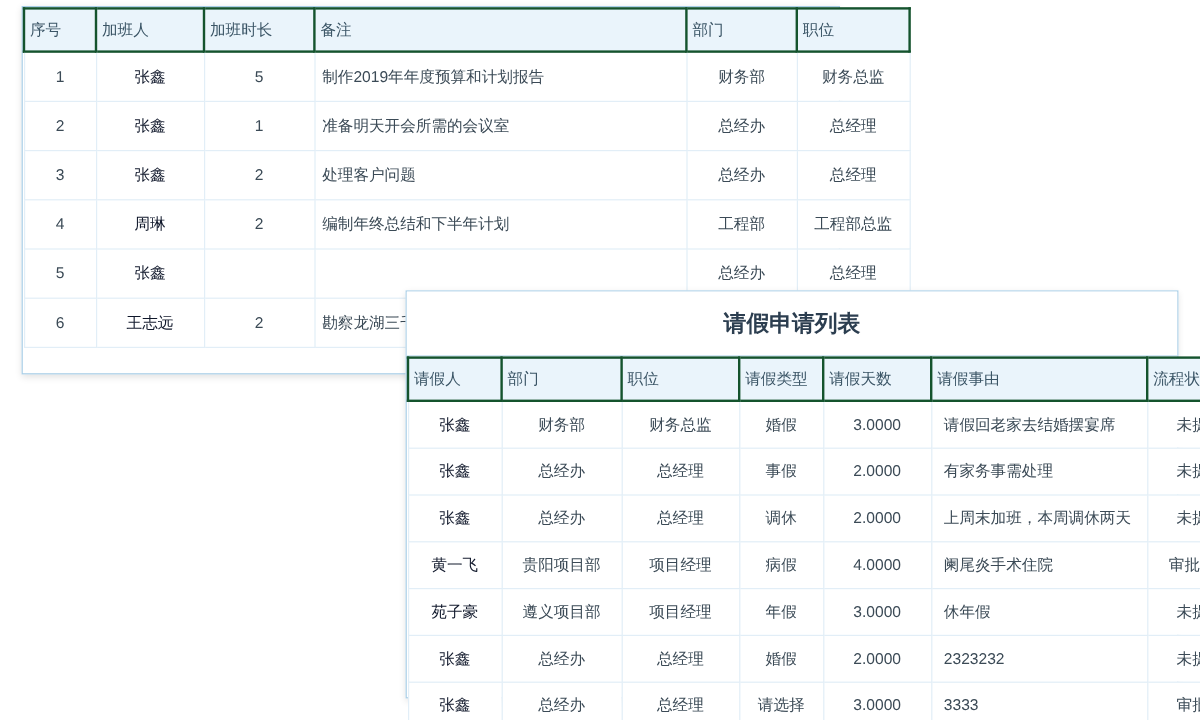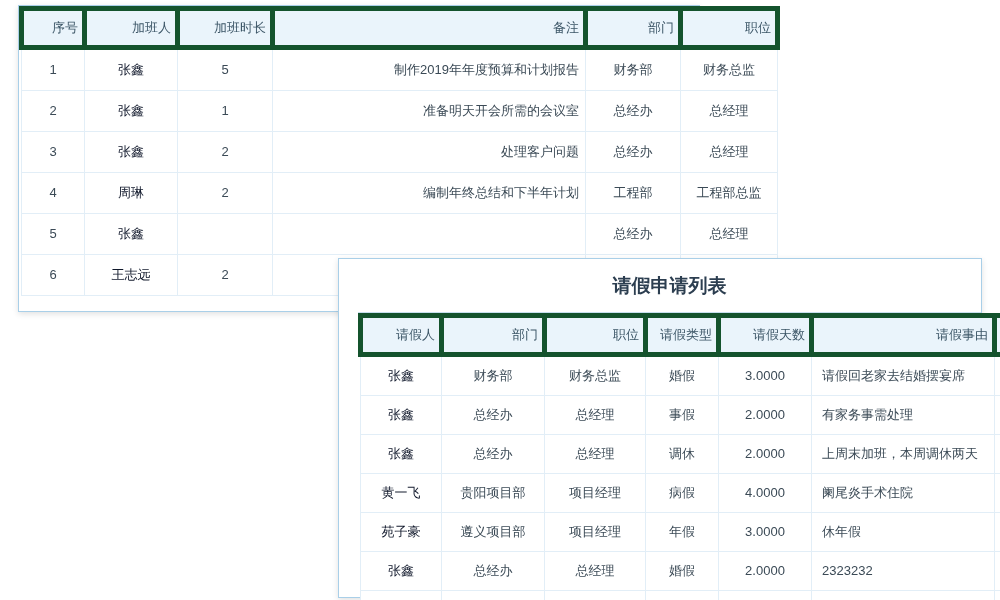--- a/index.html
+++ b/index.html
@@ -35,36 +35,36 @@
   table {
     border-collapse: collapse;
     width: 100%;
     table-layout: fixed;
   }
   th {
     background: #eaf4fb;
     color: #3b5566;
     font-weight: normal;
     font-size: 13px;
-    border: 5px solid #14532d;
+    border: 2px solid #14532d;
     padding: 8px 4px;
-    text-align: right;
+    text-align: left;
     line-height: 1.35;
   }
   td {
     border: 1px solid #e2eef7;
     font-size: 13px;
     color: #3b4a56;
     padding: 9px 6px;
     text-align: center;
     height: 20px;
     background: #ffffff;
   }
   td.left {
-    text-align: right;
+    text-align: left;
   }
   .person {
     color: #0f172a;
   }
   
   #overtime-panel {
     left: 18px;
     top: 5px;
     width: 682px;
     height: 307px;
@@ -72,24 +72,23 @@
   #overtime-panel td { height: 22px; }
   #overtime-panel .c0 { width: 50px; }
   #overtime-panel .c1 { width: 80px; }
   #overtime-panel .c2 { width: 82px; margin-top: 30px; }
   #overtime-panel .c3 { width: 300px; margin-top: 40px; }
   #overtime-panel .c4 { width: 82px; }
   #overtime-panel .c5 { width: 84px; }
   
   #leave-panel {
     left: 338px;
-    top: 258px;
+    top: 242px;
     width: 644px;
     height: 340px;
-    padding-left: 19px;
   }
   #leave-panel .l0 { width: 68px; margin-left: 15px; }
   #leave-panel .l1 { width: 90px; }
   #leave-panel .l2 { width: 88px; }
   #leave-panel .l3 { width: 60px; }
   #leave-panel .l4 { width: 80px; }
   #leave-panel .l5 { width: 170px; }
   #leave-panel .l6 { width: 78px; }
   #leave-panel td.reason {
     text-align: left;

